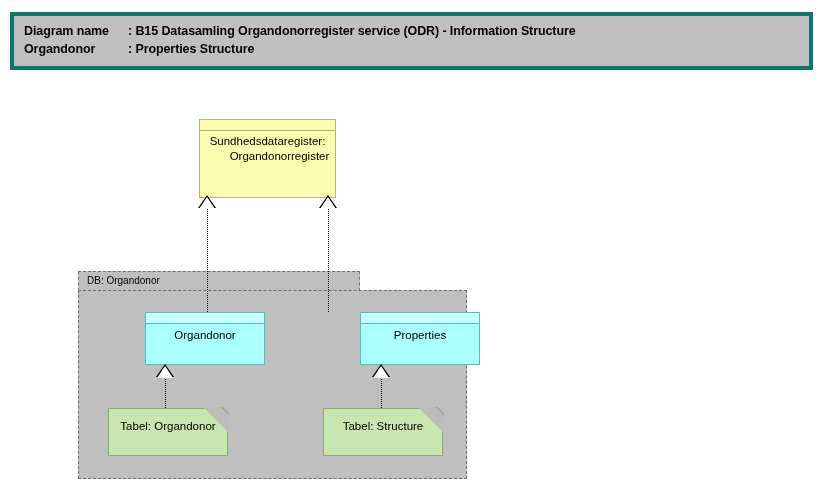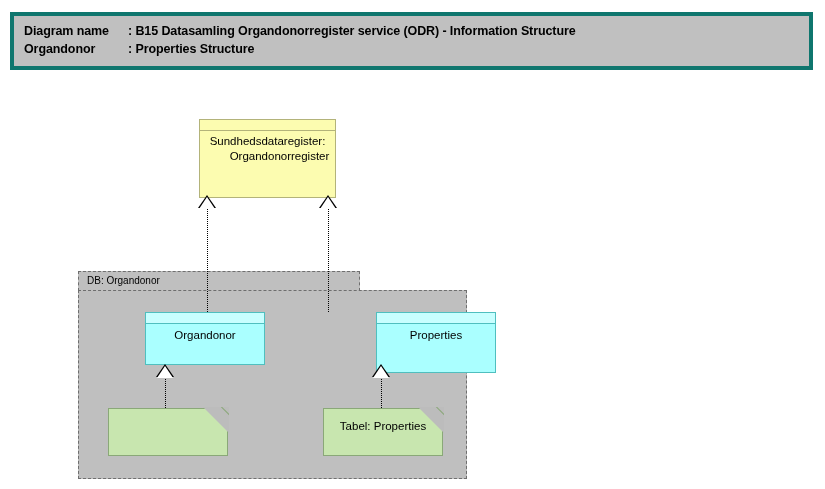--- a/index.html
+++ b/index.html
@@ -227,36 +227,37 @@
     <div class="group-tab" style="width:282px;"></div>
     <div class="group-body"></div>
     <div class="group-label">DB: Organdonor</div>
   </div>
 
   <div class="node cyan-object" style="left:105px; top:312px; width:120px; height:53px;">
     <div class="node-header"></div>
     <div class="node-label" style="top:15px;">Organdonor</div>
   </div>
 
-  <div class="node cyan-object" style="left:336px; top:312px; width:120px; height:61px;">
+  <div class="node cyan-object" style="left:320px; top:312px; width:120px; height:53px;">
     <div class="node-header"></div>
     <div class="node-label" style="top:15px;">Properties</div>
   </div>
 
   <div class="artifact" style="left:108px; top:408px; width:120px; height:48px;">
     <div class="artifact-body"></div>
     <div class="artifact-fold-cut"></div>
     <div class="artifact-fold-edge"></div>
+    <div class="artifact-label">Tabel: Organdonor</div>
   </div>
 
   <div class="artifact" style="left:323px; top:408px; width:120px; height:48px;">
     <div class="artifact-body"></div>
     <div class="artifact-fold-cut"></div>
     <div class="artifact-fold-edge"></div>
-    <div class="artifact-label">Tabel: Properties</div>
+    <div class="artifact-label">Tabel: Structure</div>
   </div>
 
   <div class="connector">
     <div class="conn-line" style="left:207px; top:208px; height:104px;"></div>
     <div class="conn-arrow-up-outline" style="left:198px; top:195px;"></div>
     <div class="conn-arrow conn-arrow-up" style="left:199px; top:197px;"></div>
   </div>
 
   <div class="connector">
     <div class="conn-line" style="left:328px; top:208px; height:104px;"></div>

